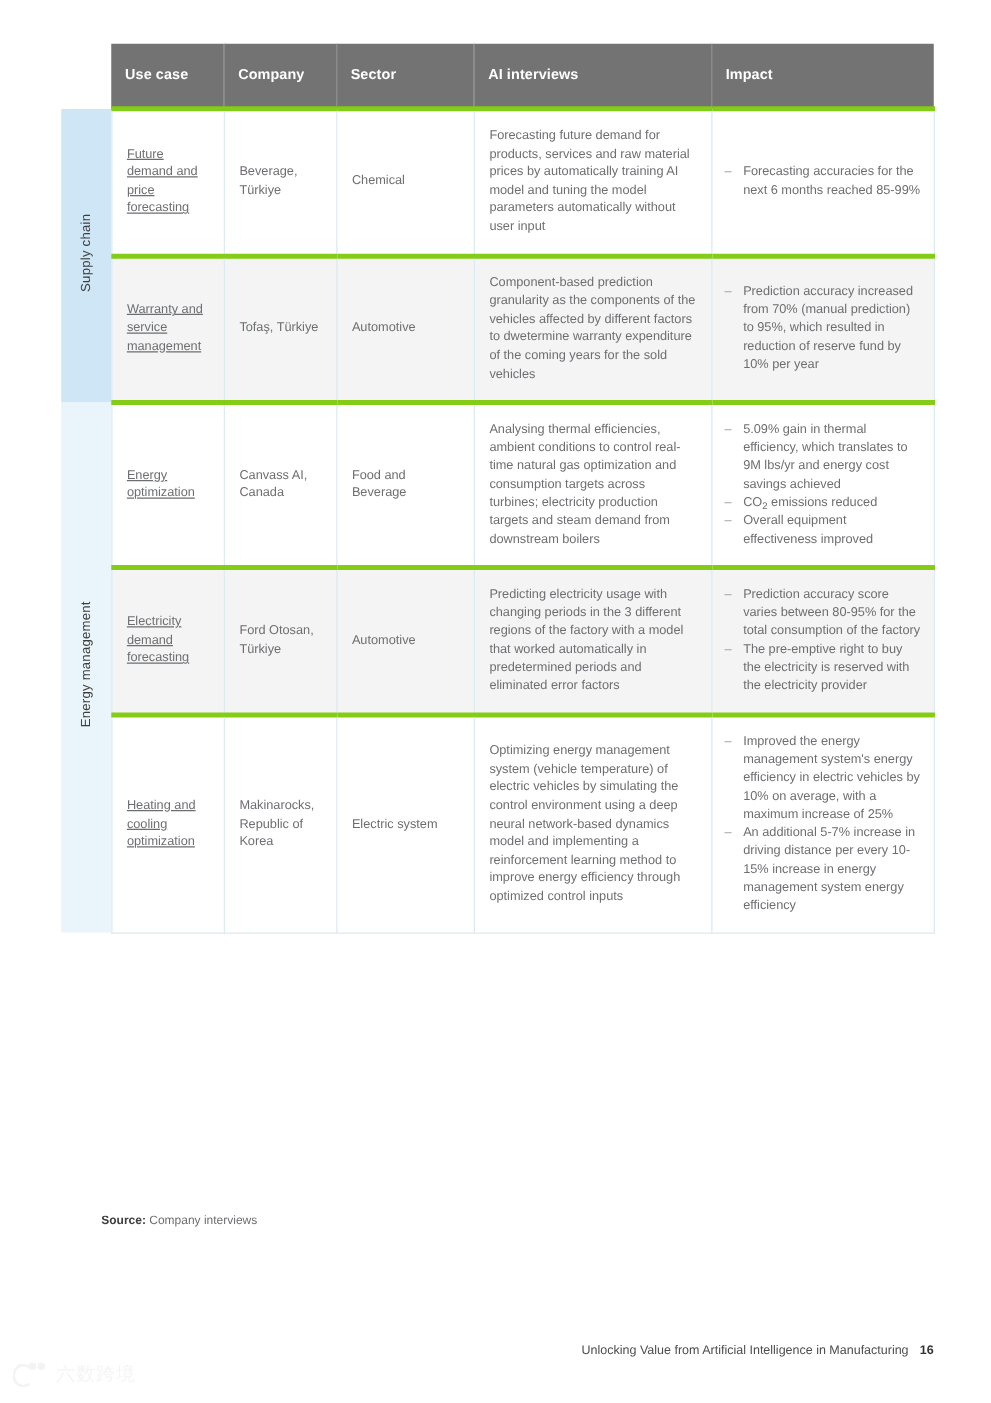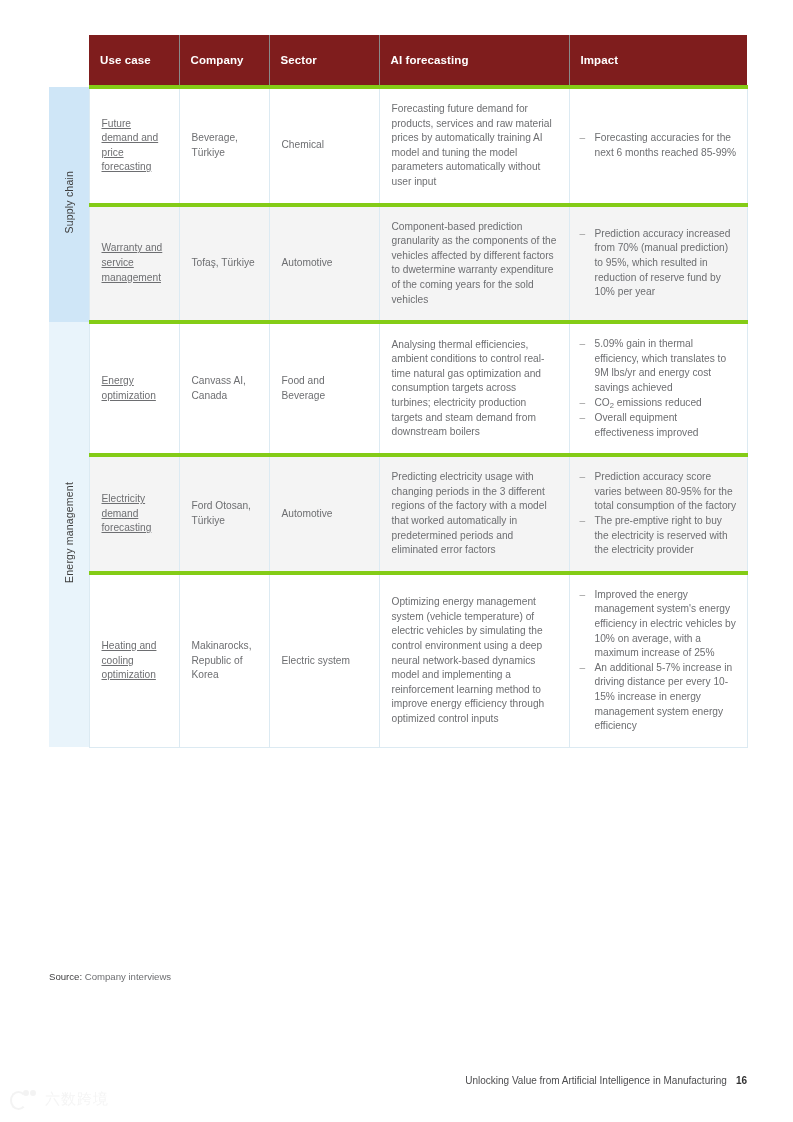--- a/index.html
+++ b/index.html
@@ -44,21 +44,21 @@
   col.c-ai      { width: 190px; }
   col.c-impact  { width: 178px; }
 
   thead th.group-spacer {
     background: #ffffff;
     border: none;
     padding: 0;
   }
 
   thead th.hdr {
-    background: #7f1d1d;
+    background: #737373;
     color: #ffffff;
     font-size: 11.5px;
     font-weight: bold;
     text-align: left;
     vertical-align: middle;
     padding: 10px 11px 10px 11px;
     height: 30px;
     border-right: 1px solid #8a8a8a;
     letter-spacing: 0.1px;
   }
@@ -126,21 +126,21 @@
   sub { font-size: 7.6px; vertical-align: baseline; position: relative; top: 2px; }
 
   
   .source {
     position: absolute;
     left: 49px;
     top: 971px;
     font-size: 9.6px;
     color: #6d6e71;
   }
-  .source b { color: #414042; font-weight: normal; }
+  .source b { color: #414042; font-weight: bold; margin-left: 32px; }
 
   
   .footer {
     position: absolute;
     right: 46px;
     top: 1075px;
     font-size: 10px;
     color: #4d4d4f;
     text-align: right;
     white-space: nowrap;
@@ -210,21 +210,21 @@
         <col class="c-sector">
         <col class="c-ai">
         <col class="c-impact">
       </colgroup>
       <thead>
         <tr>
           <th class="group-spacer"></th>
           <th class="hdr">Use case</th>
           <th class="hdr">Company</th>
           <th class="hdr">Sector</th>
-          <th class="hdr">AI forecasting</th>
+          <th class="hdr">AI interviews</th>
           <th class="hdr last">Impact</th>
         </tr>
       </thead>
       <tbody id="tbody">
           <tr class="rowA">
             <td class="groupcell supply" rowspan="2"><span class="vlabel">Supply chain</span></td>
             <td class="cell first usecase">Future demand and price forecasting</td>
             <td class="cell company">Beverage, Türkiye</td>
             <td class="cell sector">Chemical</td>
             <td class="cell ai">Forecasting future demand for products, services and raw material prices by automatically training AI model and tuning the model parameters automatically without user input</td>

